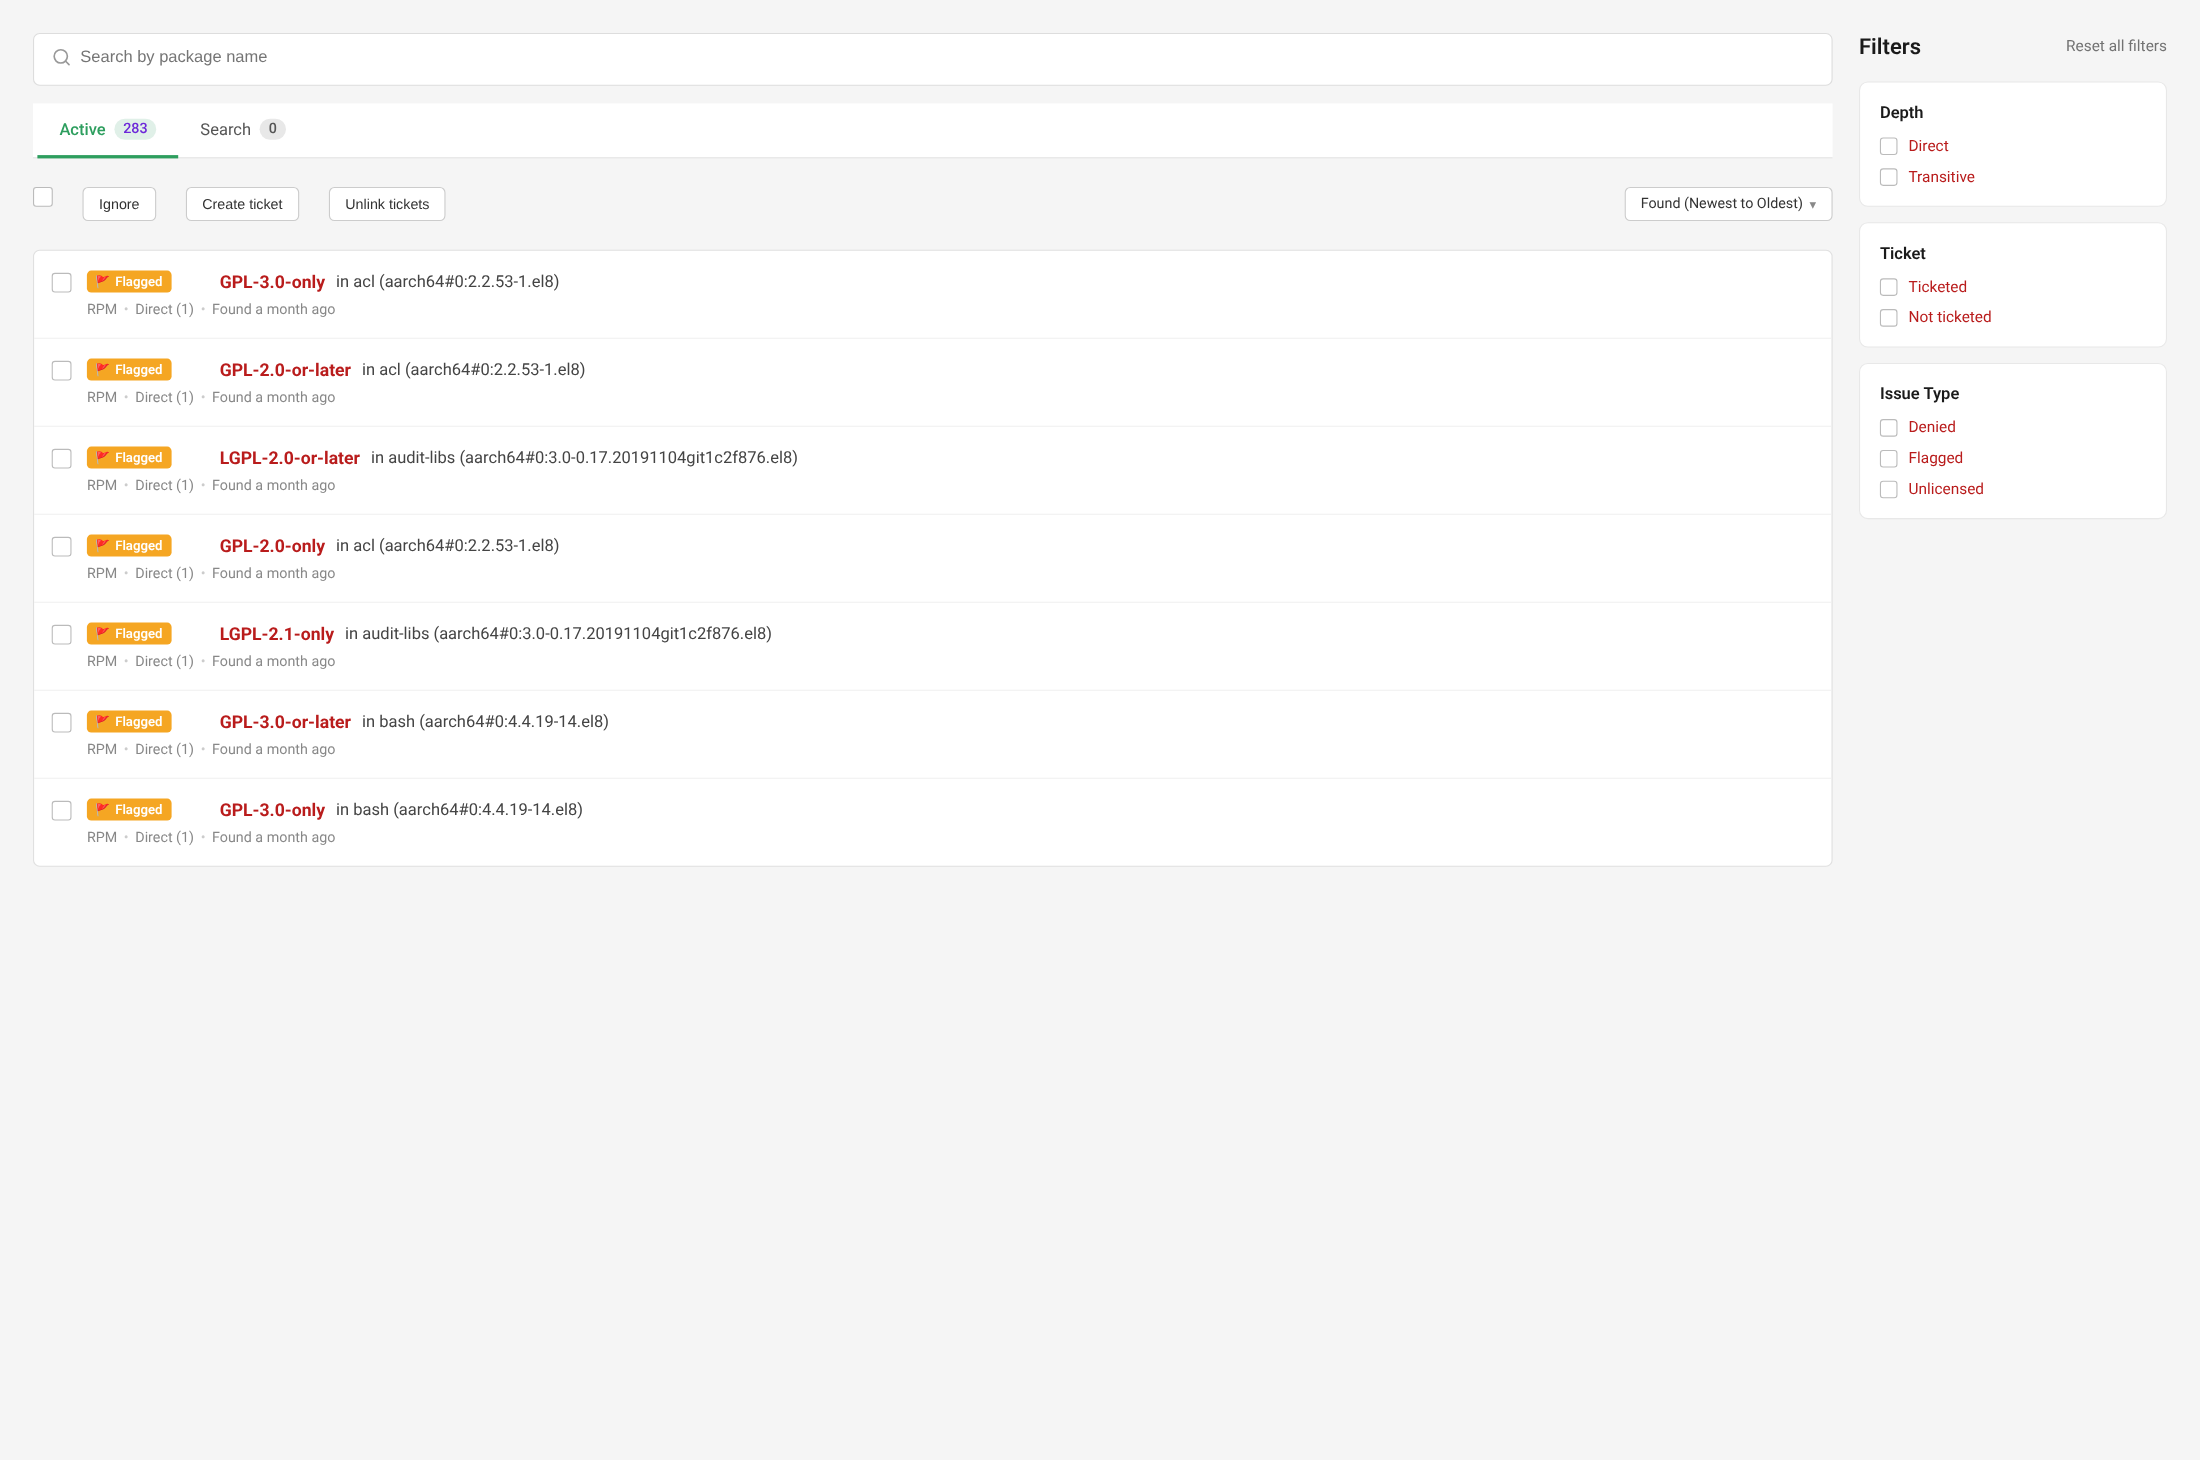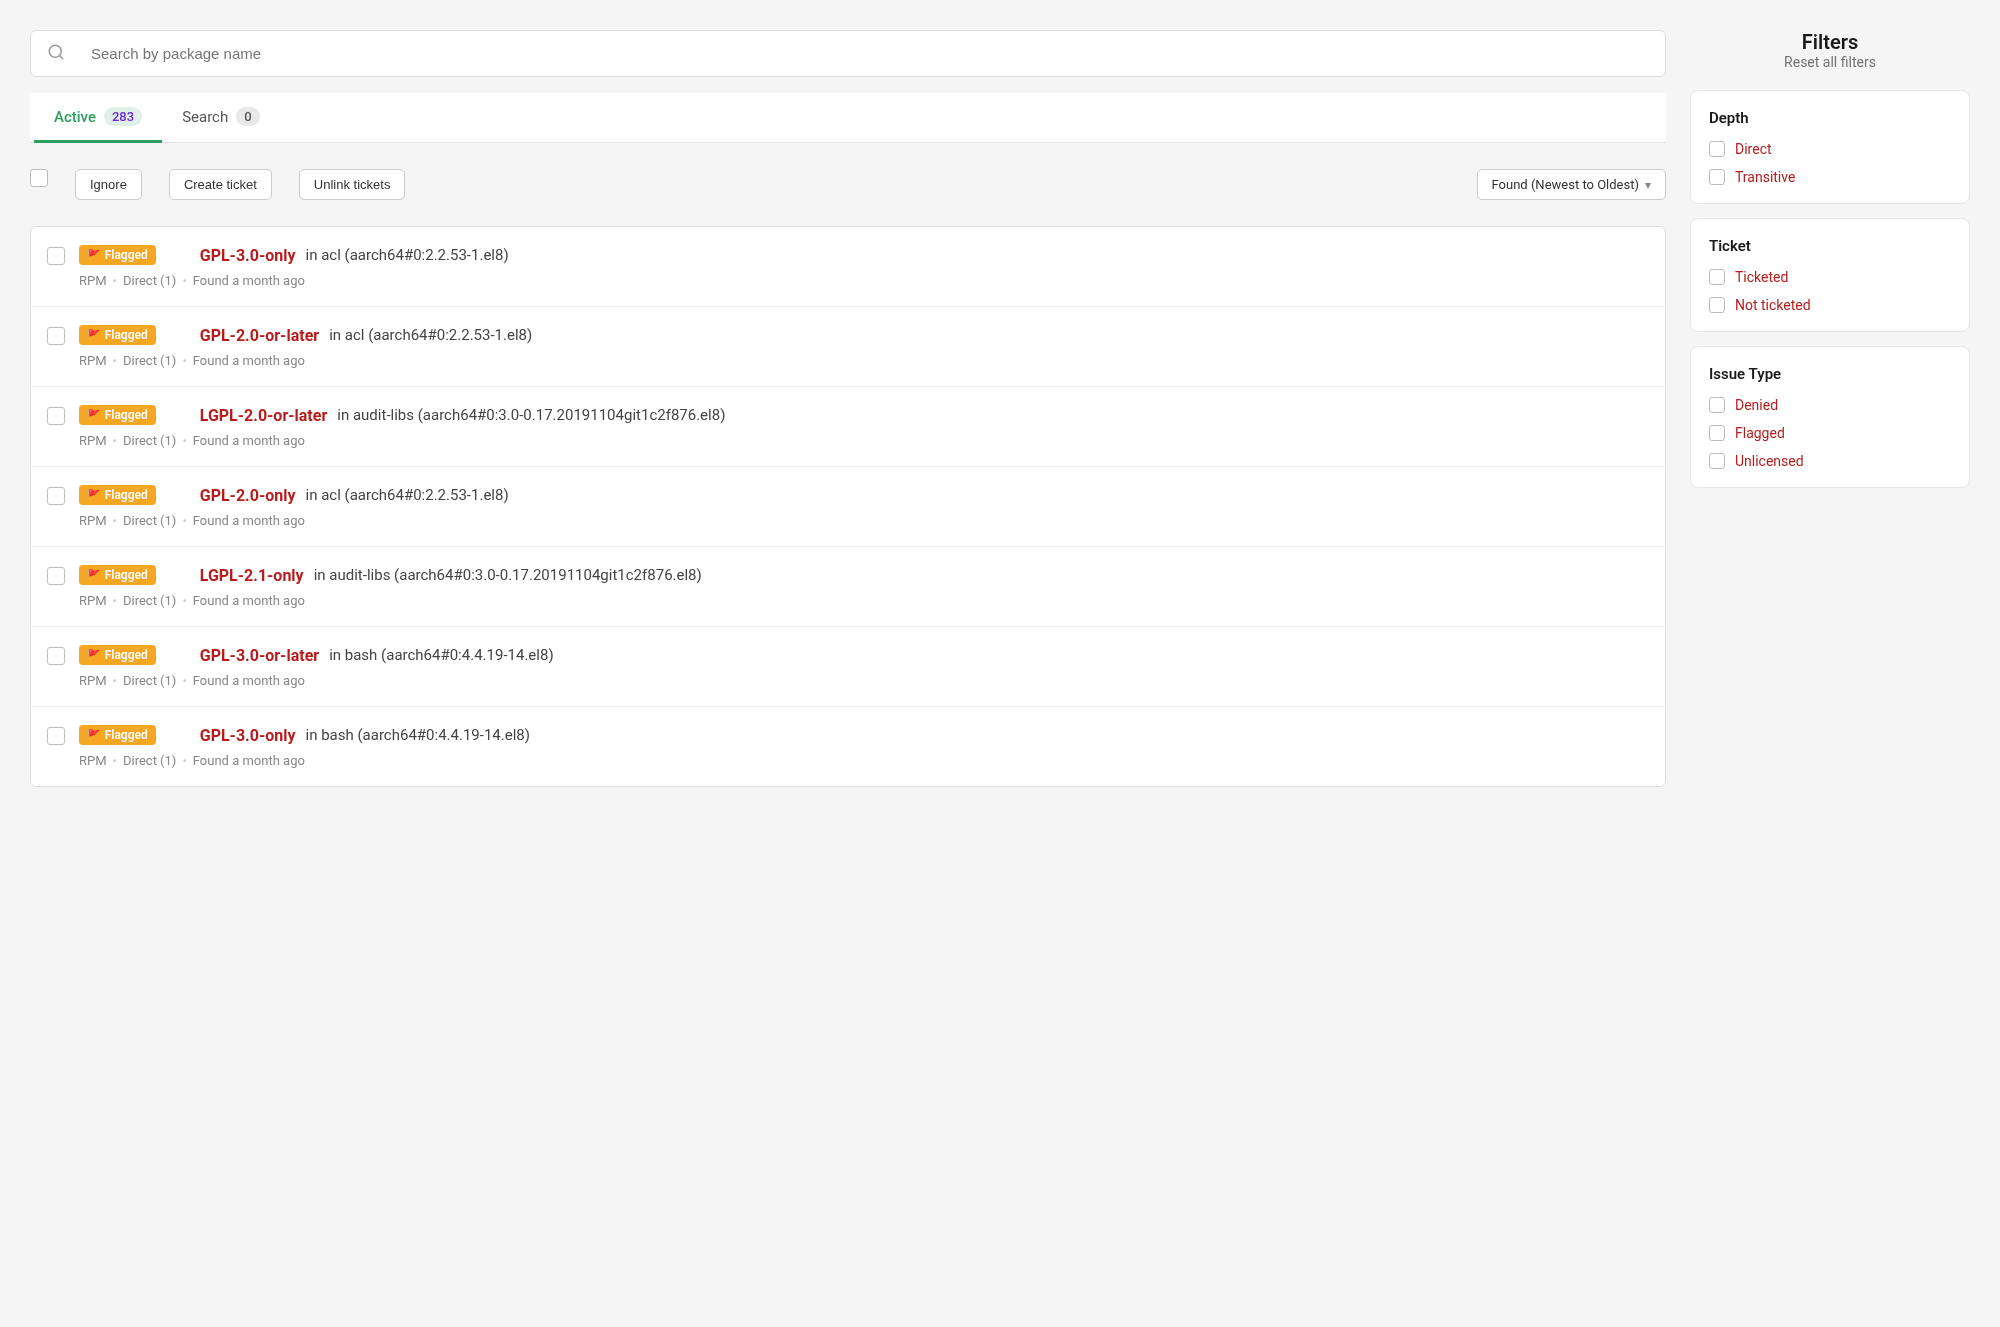--- a/index.html
+++ b/index.html
@@ -22,22 +22,22 @@
       display: flex;
       flex-direction: column;
       gap: 16px;
     }
     .search-bar {
       background: white;
       border: 1px solid #ddd;
       border-radius: 6px;
       padding: 12px 16px;
       display: flex;
-      align-items: center;
-      gap: 26px;
+      align-items: flex-start;
+      gap: 8px;
     }
     .search-bar input {
       border: none;
       outline: none;
       font-size: 15px;
       color: #666;
       width: 100%;
       background: transparent;
     }
     .search-icon-svg {
@@ -191,21 +191,20 @@
     
     .filters-panel {
       width: 280px;
       flex-shrink: 0;
     }
     .filters-header {
       display: flex;
       align-items: center;
       justify-content: space-between;
       margin-bottom: 20px;
-      flex-direction: column;
     }
     .filters-title {
       font-size: 20px;
       font-weight: 600;
       color: #1a1a1a;
     }
     .reset-link {
       color: #737373;
       font-size: 14px;
       cursor: pointer;

